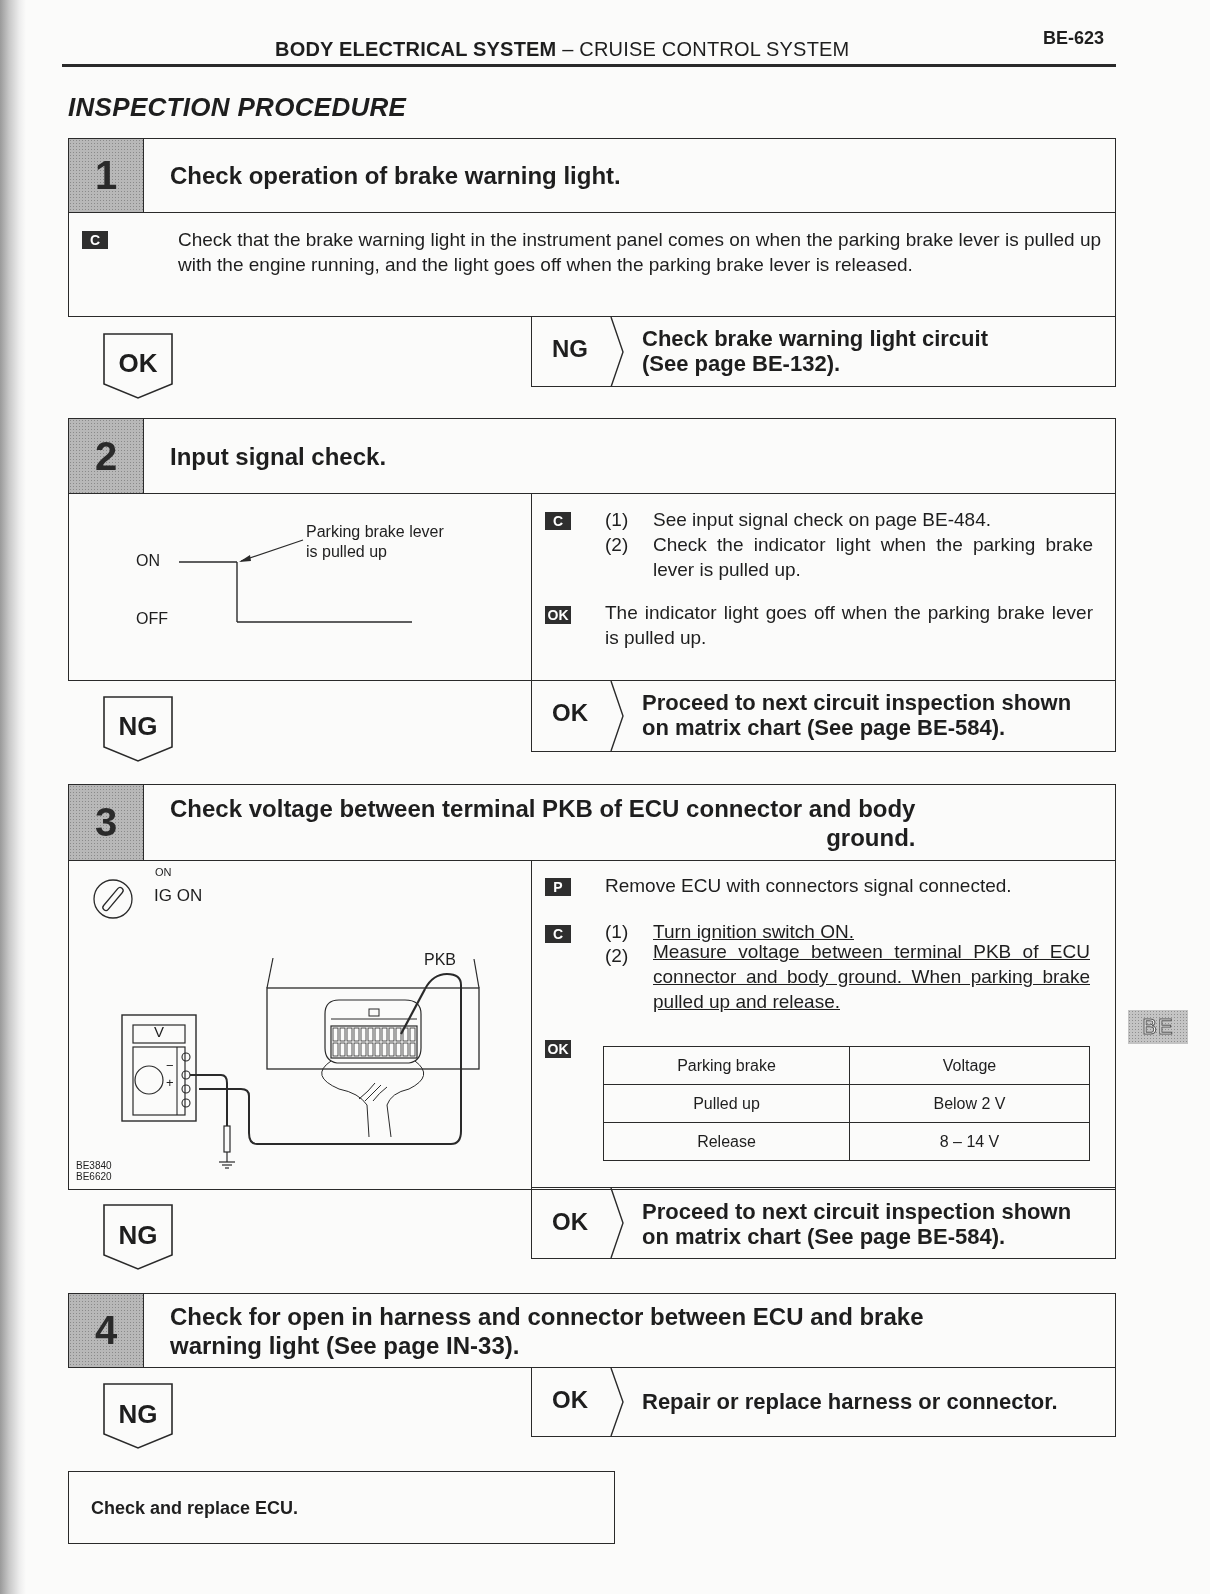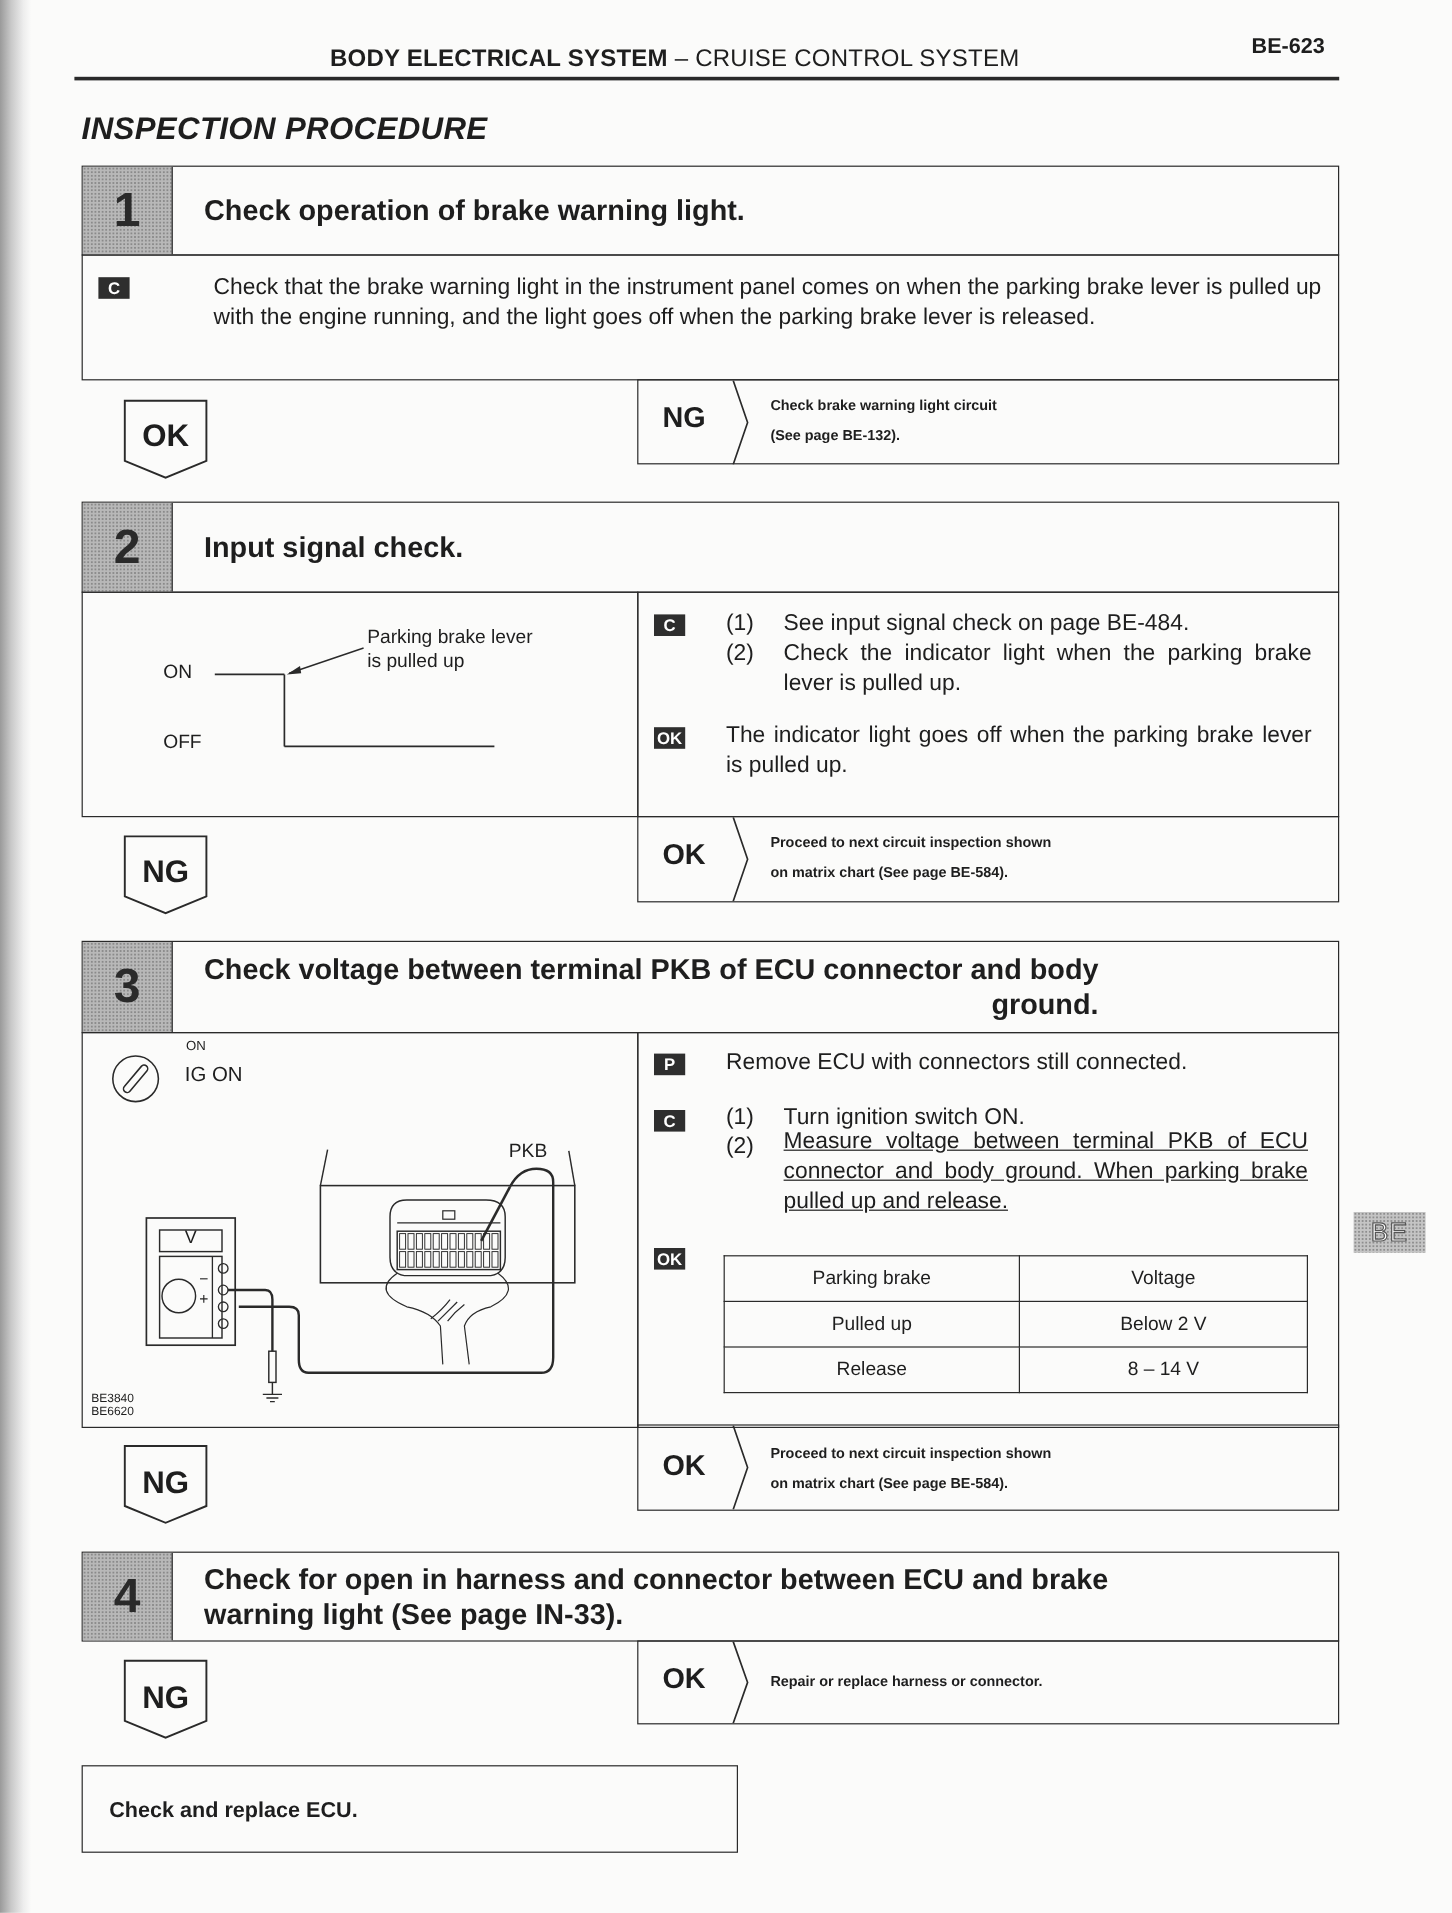--- a/index.html
+++ b/index.html
@@ -33,21 +33,21 @@
 
   .tag {
     display: inline-block; background: #2e2e2e; color: #fff; font-size: 14px; font-weight: bold;
     width: 26px; height: 18px; line-height: 18px; text-align: center; position: absolute;
   }
   .body-text { font-size: 19px; line-height: 25px; }
 
   .arrow-box { position: absolute; }
   .result-box { position: absolute; border: 1.5px solid #2a2a2a; box-sizing: border-box; }
   .result-label { position: absolute; font-size: 24px; font-weight: bold; }
-  .result-text { position: absolute; font-size: 12px; font-weight: bold; line-height: 25px; }
+  .result-text { position: absolute; font-size: 22px; font-weight: bold; line-height: 25px; }
   .chev { position: absolute; }
 
   table.volt { border-collapse: collapse; position: absolute; }
   table.volt td { border: 1.5px solid #2a2a2a; text-align: center; font-size: 16px; height: 35px; }
 
   .be-tab {
     left: 1128px; top: 1010px; width: 60px; height: 34px;
     background-color: #c4c4c4;
     background-image: radial-gradient(#8e8e8e 0.8px, transparent 0.9px);
     background-size: 3px 3px;
@@ -227,24 +227,24 @@
   <div class="abs" style="left:97px; top:197px; font-size:13px;">−</div>
   <div class="abs" style="left:97px; top:214px; font-size:13px;">+</div>
   <div class="abs" style="left:355px; top:90px; font-size:16px;">PKB</div>
   <div class="abs" style="left:7px; top:299px; font-size:10px; line-height:11px;">
     <div>BE3840</div>
     <div>BE6620</div>
   </div>
 </div>
 <div class="box" style="left:531px; top:860px; width:585px; height:330px;">
   <span class="tag" style="left:13px; top:17px;">P</span>
-  <div class="abs body-text" style="left:73px; top:12px; width:490px;">Remove ECU with connectors still connected.</div>
+  <div class="abs body-text" style="left:73px; top:12px; width:490px;">Remove ECU with connectors signal connected.</div>
   <span class="tag" style="left:13px; top:64px;">C</span>
   <div class="abs body-text" style="left:73px; top:58px; width:40px;">(1)</div>
-  <div class="abs body-text" style="left:121px; top:58px; width:440px;">Turn ignition switch ON.</div>
+  <div class="abs body-text" style="left:121px; top:58px; width:440px;text-decoration:underline;">Turn ignition switch ON.</div>
   <div class="abs body-text" style="left:73px; top:82px; width:40px;">(2)</div>
   <div class="abs body-text" style="left:121px; top:78px; width:437px; text-align:justify;text-decoration:underline;">Measure voltage between terminal PKB of ECU connector and body ground. When parking brake pulled up and release.</div>
   <span class="tag" style="left:13px; top:179px;">OK</span>
   <table class="volt" style="left:71px; top:185px; width:487px;">
     <tbody>
         <tr>
       <td style="width:243px;">Parking brake</td>
       <td>Voltage</td>
     </tr>
     <tr>

